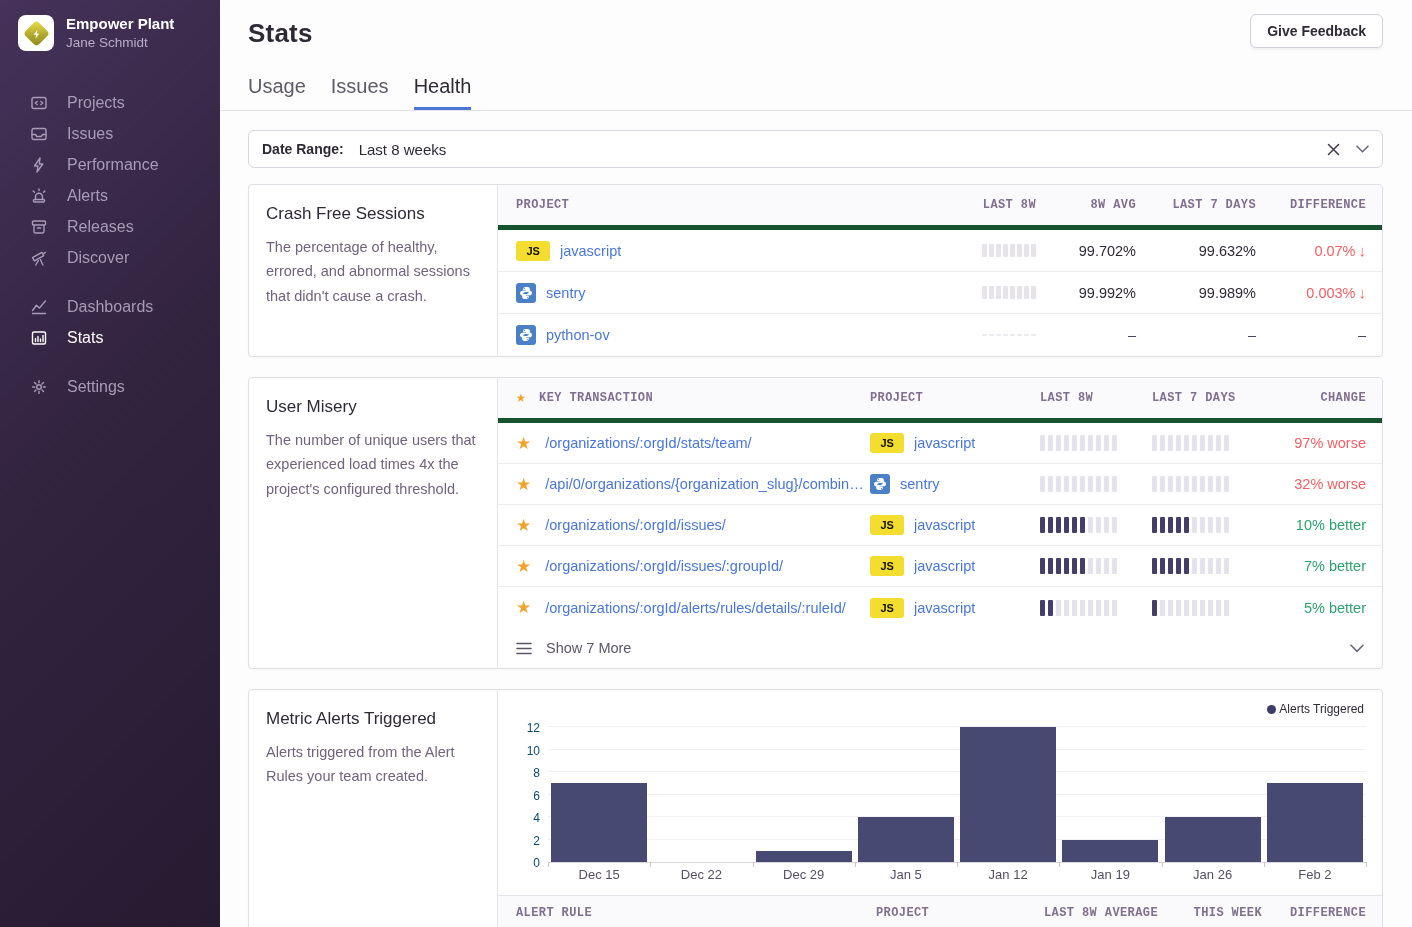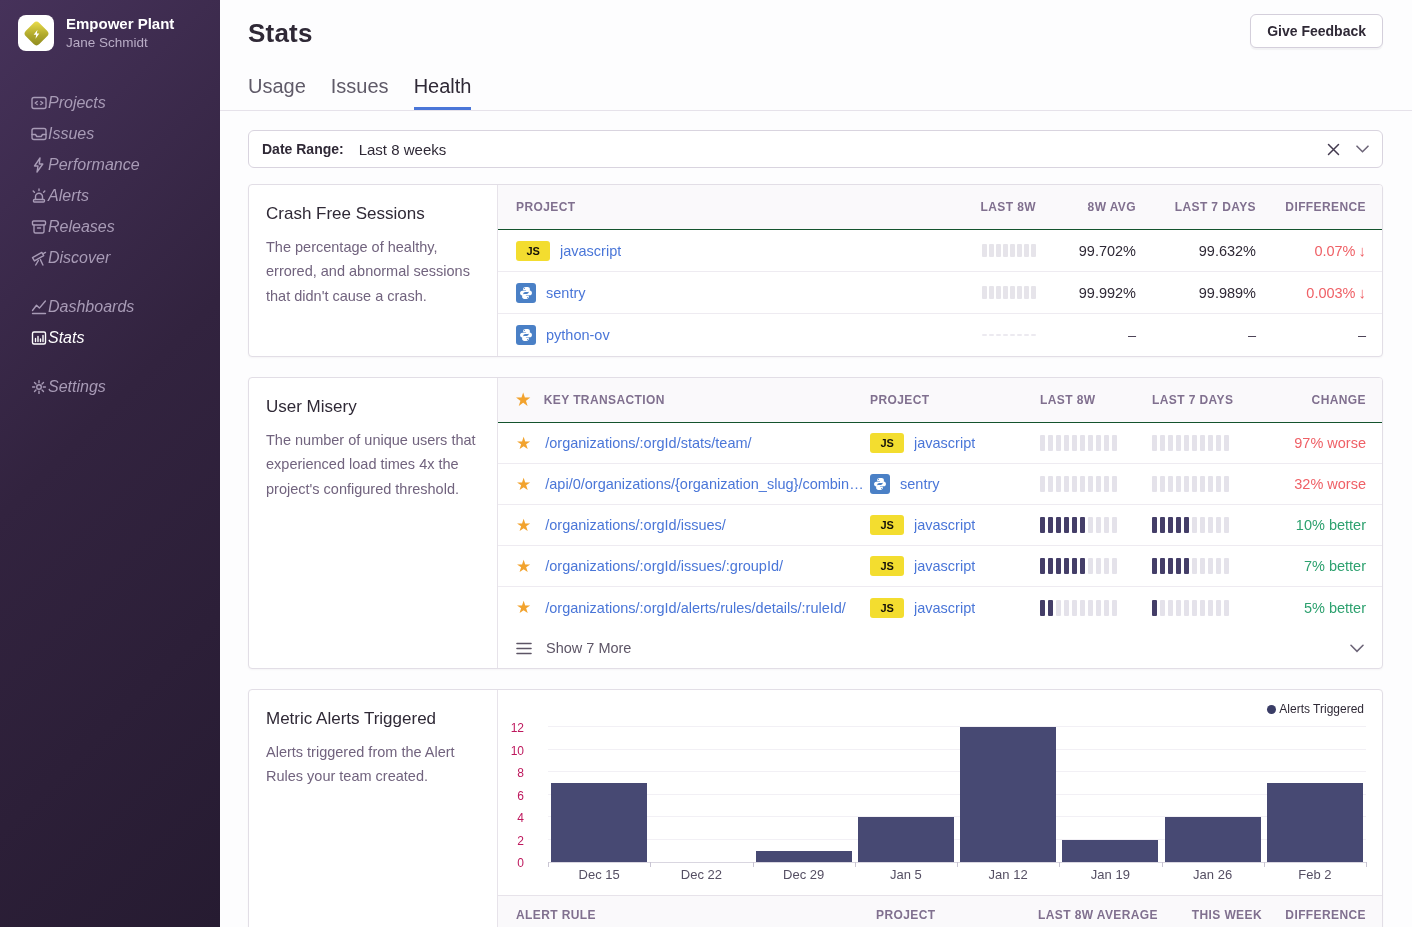--- a/index.html
+++ b/index.html
@@ -10,22 +10,22 @@
   .sidebar { position:fixed; left:0; top:0; width:220px; height:927px;
     background:linear-gradient(135deg,#46325a 0%, #32233f 45%, #261b31 100%); color:#a89bb6; }
   .org { display:flex; align-items:center; gap:12px; padding:15px 16px 14px 18px; cursor:pointer; }
   .org-logo { width:36px; height:36px; background:#fff; border-radius:8px; display:grid; place-items:center; flex:none; }
   .org-diamond { width:19px; height:19px; border-radius:4px; transform:rotate(45deg);
     background:linear-gradient(135deg,#efe14e 0%, #b0a92c 55%, #8d891f 100%); display:grid; place-items:center; }
   .org-diamond svg { transform:rotate(-45deg); }
   .org-name { font-size:15px; font-weight:700; color:#fff; line-height:1.25; }
   .org-user { font-size:13.5px; color:#b9adc6; line-height:1.3; }
   .nav { margin-top:22px; }
-  .nav-item { display:flex; align-items:center; padding:6px 10px 6px 29px;
-    font-size:16px; color:#a89bb6; cursor:pointer; height:31px;font-style:italic; }
+  .nav-item { display:flex; align-items:center; gap:19px; padding:6px 10px 6px 29px;
+    font-size:16px; color:#a89bb6; cursor:pointer; height:31px; }
   .nav-item .ni { width:19px; height:19px; flex:none; display:grid; place-items:center; }
   .nav-item.active { color:#ffffff; }
   .nav-gap { height:18px; }
   .nav-gap2 { height:18px; }
 
   
   .main { margin-left:220px; height:927px; background:#fdfdfe; }
   .topbar { position:relative; background:#fdfdfe; border-bottom:1px solid #e6e2ea; height:111px; }
   .page-title { position:absolute; left:28px; top:18px; font-size:26px; font-weight:700; letter-spacing:.2px; }
   .feedback-btn { position:absolute; right:29px; top:14px; background:#fff; border:1px solid #d4cfdb;
@@ -51,21 +51,21 @@
 
   
   .panel { display:flex; background:#fff; border:1px solid #e2dee6; border-radius:4px;
     margin-bottom:20px; box-shadow:0 1px 2px rgba(43,34,51,.04); overflow:hidden; }
   .panel-desc { width:249px; flex:none; border-right:1px solid #e7e3ea; padding:19px 17px; }
   .panel-desc h3 { margin:0 0 11px; font-size:17px; font-weight:500; color:#2f2936; }
   .panel-desc p { margin:0; font-size:14.5px; line-height:1.68; color:#71637e; }
   .panel-table { flex:1; min-width:0; }
 
   .thead { display:grid; align-items:center; height:45px; background:#faf9fb;
-    border-bottom:1px solid #14532d; font-size:12px; font-weight:700; color:#80708f; letter-spacing:.4px; }
+    border-bottom:5px solid #14532d; font-size:12px; font-weight:700; color:#80708f; letter-spacing:.4px;font-family:Liberation Mono, monospace; }
   .trow { display:grid; align-items:center; border-bottom:1px solid #eeebf1; font-size:14.5px; }
   .trow:last-child { border-bottom:0; }
 
   .grid-crash { grid-template-columns:minmax(0,1fr) 120px 100px 120px 126px; }
   .grid-crash .c1 { padding-left:18px; display:flex; align-items:center; gap:10px; min-width:0; }
   .grid-crash .num { text-align:right; }
   .grid-crash .c5 { padding-right:16px; }
   .crash-row { height:42px; }
 
   .grid-misery { grid-template-columns:minmax(0,1fr) 170px 112px 112px 118px; }
@@ -101,21 +101,21 @@
     color:#5d5566; font-size:14.5px; cursor:pointer; }
   .show-more .chev { margin-left:auto; color:#6d6578; }
 
   
   .chart-col { flex:1; min-width:0; padding:10px 16px 0; }
   .legend { display:flex; justify-content:flex-end; align-items:center; gap:3px; height:18px;
     font-size:12px; color:#2f2936; padding-right:2px; }
   .legend .dot { width:9px; height:9px; border-radius:50%; background:#3a3d66; }
   .chart { display:flex; margin-top:4px; }
   .ylabels { width:34px; position:relative; flex:none; }
-  .ylabels span { position:absolute; right:24px; font-size:12px; color:#be185d; transform:translateY(50%); }
+  .ylabels span { position:absolute; right:8px; font-size:12px; color:#0c4a6e; transform:translateY(50%); }
   .plot { position:relative; flex:1; height:141px; border-bottom:1px solid #d9d6e0; }
   .gridline { position:absolute; left:0; right:0; height:1px; background:#f2f0f5; }
   .bars { position:absolute; left:0; right:0; bottom:0; top:0; display:flex; align-items:flex-end; }
   .bar-slot { flex:1; display:flex; justify-content:center; align-items:flex-end; height:100%; }
   .bar { width:94%; background:var(--bar,#474973); }
   .xtick { position:absolute; top:100%; width:1px; height:5px; background:#c9c5d3; }
   .xlabels { display:flex; margin-left:34px; margin-top:4px; }
   .xlabels span { flex:1; text-align:center; font-size:13px; color:#554f63; }
   .alert-thead { margin:13px -16px 0; grid-template-columns:378px minmax(0,1fr) 170px 104px 120px;
     border-top:1px solid #e7e3ea; height:40px; }

